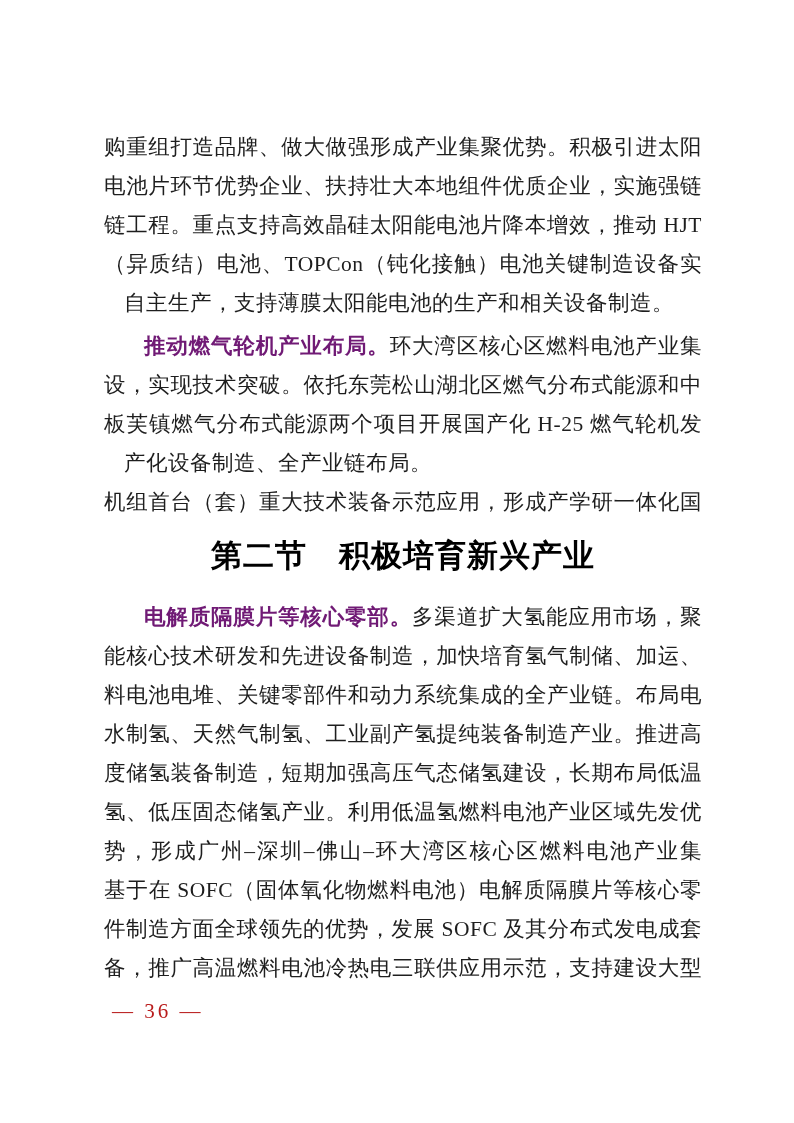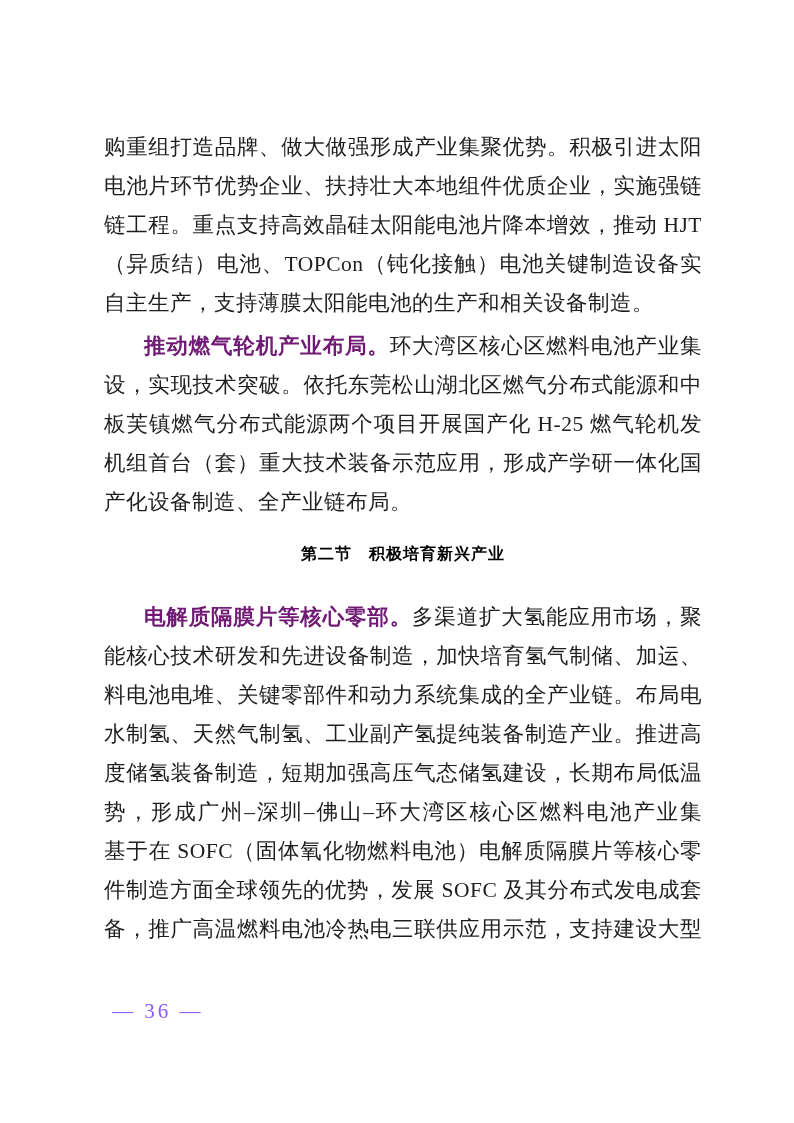--- a/index.html
+++ b/index.html
@@ -16,50 +16,50 @@
   .line {
     height: 39px;
     line-height: 39px;
     font-size: 21.5px;
     letter-spacing: 0.5px;
     text-align: justify;
     text-align-last: justify;
     overflow: hidden;
     white-space: normal;
   }
-  .line.noexpand { text-align-last: left; }
+  .line.noexpand { text-align-last: left; margin-left: 20px; }
   .line.indent { text-indent: 40px; }
   .lead {
     font-family: "Liberation Sans", "DejaVu Sans", sans-serif;
     font-weight: 700;
     color: #701a75;
   }
   .heading {
     position: absolute;
     left: 104px;
     width: 598px;
     top: 536px;
     height: 39px;
     line-height: 39px;
     text-align: center;
-    font-family: Liberation Mono, monospace;
+    font-family: Liberation Serif, serif;
     font-weight: 700;
-    font-size: 16px;
+    font-size: 31px;
     color: #000000;
     letter-spacing: 1px;
   }
   .page-number {
     position: absolute;
     left: 112px;
     top: 996px;
     height: 30px;
     line-height: 30px;
     font-size: 21px;
     letter-spacing: 3px;
-    color: #8b5cf6;
+    color: #b91c1c;
   }
   #para1 { top: 128px; }
   #para2 { top: 327px; }
   #para3 { top: 598px; }
 </style>
 </head>
 <body>
 
 <div class="page">
 
@@ -68,32 +68,33 @@
     <div class="line">电池片环节优势企业、扶持壮大本地组件优质企业，实施强链补</div>
     <div class="line">链工程。重点支持高效晶硅太阳能电池片降本增效，推动 HJT</div>
     <div class="line">（异质结）电池、TOPCon（钝化接触）电池关键制造设备实现</div>
     <div class="line noexpand">自主生产，支持薄膜太阳能电池的生产和相关设备制造。</div>
   </div>
 
   <div class="block" id="para2">
     <div class="line indent"><span class="lead">推动燃气轮机产业布局。</span><span>环大湾区核心区燃料电池产业集群</span></div>
     <div class="line">设，实现技术突破。依托东莞松山湖北区燃气分布式能源和中山</div>
     <div class="line">板芙镇燃气分布式能源两个项目开展国产化 H-25 燃气轮机发电</div>
+    <div class="line noexpand">产化设备制造、全产业链布局。</div>
     <div class="line">机组首台（套）重大技术装备示范应用，形成产学研一体化国</div>
-    <div class="line noexpand">产化设备制造、全产业链布局。</div>
   </div>
 
   <div class="heading">第二节　积极培育新兴产业</div>
 
   <div class="block" id="para3">
     <div class="line indent"><span class="lead">电解质隔膜片等核心零部。</span><span>多渠道扩大氢能应用市场，聚焦氢</span></div>
     <div class="line">能核心技术研发和先进设备制造，加快培育氢气制储、加运、燃</div>
     <div class="line">料电池电堆、关键零部件和动力系统集成的全产业链。布局电解</div>
     <div class="line">水制氢、天然气制氢、工业副产氢提纯装备制造产业。推进高密</div>
     <div class="line">度储氢装备制造，短期加强高压气态储氢建设，长期布局低温液</div>
+    <div class="line">氢、低压固态储氢产业。利用低温氢燃料电池产业区域先发优</div>
     <div class="line">势，形成广州–深圳–佛山–环大湾区核心区燃料电池产业集群。</div>
     <div class="line">基于在 SOFC（固体氧化物燃料电池）电解质隔膜片等核心零部</div>
     <div class="line">件制造方面全球领先的优势，发展 SOFC 及其分布式发电成套装</div>
     <div class="line">备，推广高温燃料电池冷热电三联供应用示范，支持建设大型民</div>
   </div>
 
   <div class="page-number">— 36 —</div>
 
 </div>
 

